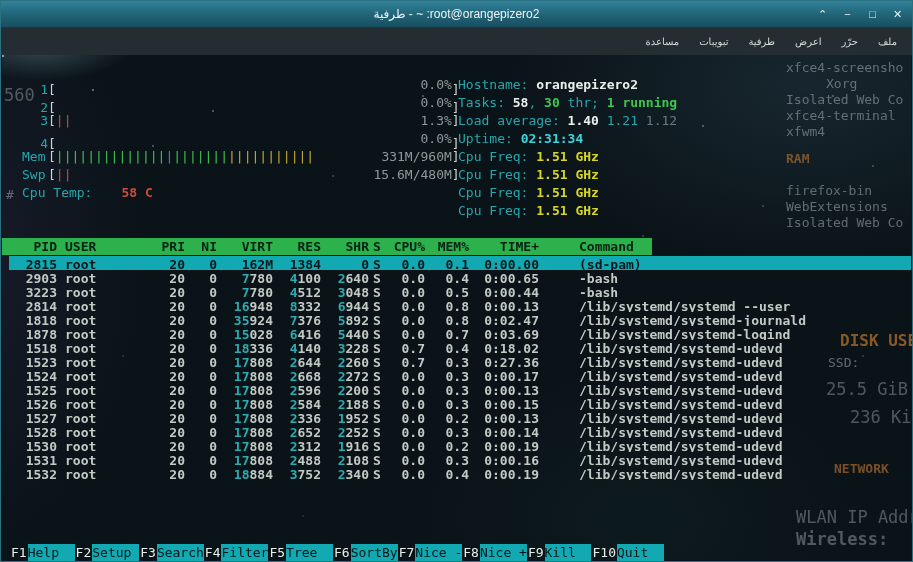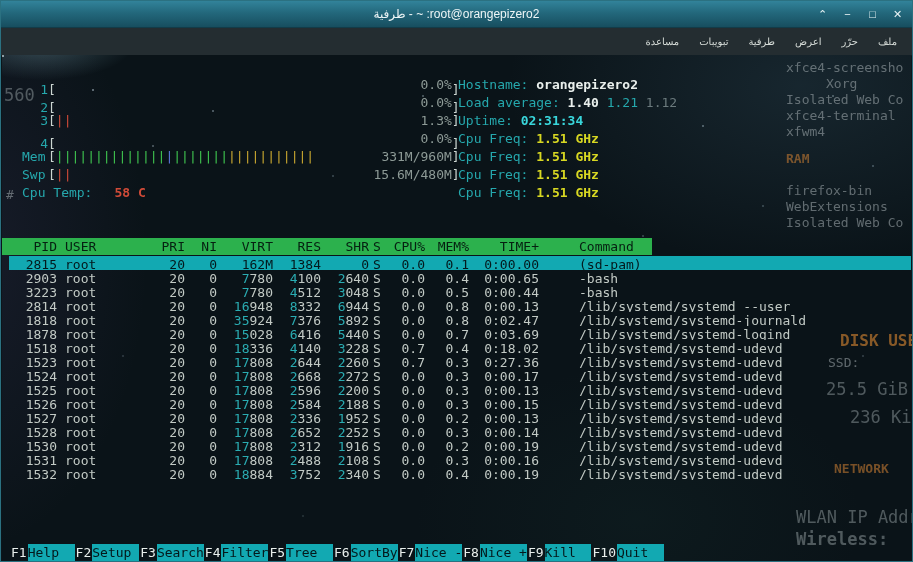--- a/index.html
+++ b/index.html
@@ -44,34 +44,34 @@
   
   .htop{position:absolute;inset:0;z-index:2;}
   .meters{position:absolute;left:20px;top:21px;}
   .mline{display:flex;height:18px;line-height:18px;white-space:pre;align-items:baseline;}
   .mlab{color:#25a8ad;width:26px;display:inline-block;}
   .mnum{color:#25a8ad;width:26px;display:inline-block;text-align:right;}
   .mbr{color:#ccd6d2;}
   .mbar{display:inline-flex;justify-content:space-between;width:396px;}
   .mval{color:#8d9a96;}
   .tk-g{color:#3fc44f;}.tk-b{color:#5a74d8;}.tk-o{color:#c9a830;}.tk-r{color:#d14a38;}
-  .tempv{color:#d14b38;font-weight:bold;margin-left:22px;text-align:right;}
+  .tempv{color:#d14b38;font-weight:bold;margin-left:29px;text-align:right;}
   .info{position:absolute;left:456px;top:21px;}
   .iline{height:18px;line-height:18px;white-space:pre;}
   .ilab{color:#25a8ad;}
   .v-white{color:#e9efec;font-weight:bold;}
   .v-green{color:#40c551;font-weight:bold;}
   .v-cyan{color:#25a8ad;}
   .v-bcyan{color:#39d6db;font-weight:bold;}
   .v-yellow{color:#d8d822;font-weight:bold;}
   .v-dim{color:#6b7a7d;}
   
   .ptable{position:absolute;left:7px;top:183px;right:0;}
   .grid{display:grid;grid-template-columns:48px 72px 56px 32px 56px 48px 48px 16px 40px 44px 70px 1fr;
-        height:14px;line-height:18px;white-space:pre;}
+        height:14px;line-height:18px;white-space:pre;font-weight:bold;}
   .cr{text-align:right;overflow:hidden;}
   .cl{padding-left:8px;overflow:hidden;}
   .cs{text-align:center;overflow:hidden;}
   .ccmd{padding-left:40px;overflow:hidden;}
   .phead{position:relative;height:18px;}
   .phead .hbg{position:absolute;left:-7px;top:0;width:650px;height:17px;background:#2cb14d;}
   .phead .grid{position:relative;color:#062011;}
   .prow{color:#c2cac5;}
   .prow .mb{color:#2aacb2;}
   .prow.sel{background:#12a9b2;color:#04181c;}
@@ -130,20 +130,21 @@
           <div class="mline"><span class="mnum">1</span><span class="mbr">[</span><span class="mbar"><span class="ticks"></span><span class="mval">0.0%</span></span><span class="mbr">]</span></div>
           <div class="mline"><span class="mnum">2</span><span class="mbr">[</span><span class="mbar"><span class="ticks"></span><span class="mval">0.0%</span></span><span class="mbr">]</span></div>
           <div class="mline"><span class="mnum">3</span><span class="mbr">[</span><span class="mbar"><span class="ticks"><span class="tk-r">||</span></span><span class="mval">1.3%</span></span><span class="mbr">]</span></div>
           <div class="mline"><span class="mnum">4</span><span class="mbr">[</span><span class="mbar"><span class="ticks"></span><span class="mval">0.0%</span></span><span class="mbr">]</span></div>
           <div class="mline"><span class="mlab">Mem</span><span class="mbr">[</span><span class="mbar"><span class="ticks"><span class="tk-g">||||||||||||||</span><span class="tk-b">|</span><span class="tk-g">|||||||</span><span class="tk-o">|||||||||||</span></span><span class="mval">331M/960M</span></span><span class="mbr">]</span></div>
           <div class="mline"><span class="mlab">Swp</span><span class="mbr">[</span><span class="mbar"><span class="ticks"><span class="tk-r">||</span></span><span class="mval">15.6M/480M</span></span><span class="mbr">]</span></div>
           <div class="mline"><span class="ilab">Cpu Temp:</span><span class="tempv">58 C</span></div>
         </div>
       <div class="info">
           <div class="iline"><span class="ilab">Hostname: </span><span class="v-white">orangepizero2</span></div>
+          <div class="iline"><span class="ilab">Tasks: </span><span class="v-white">58</span><span class="v-cyan">, </span><span class="v-green">30</span><span class="v-cyan"> thr</span><span class="v-cyan">; </span><span class="v-green">1</span><span class="v-green"> running</span></div>
           <div class="iline"><span class="ilab">Load average: </span><span class="v-white">1.40 </span><span class="v-cyan">1.21 </span><span class="v-dim">1.12</span></div>
           <div class="iline"><span class="ilab">Uptime: </span><span class="v-bcyan">02:31:34</span></div>
           <div class="iline"><span class="ilab">Cpu Freq: </span><span class="v-yellow">1.51 GHz</span></div>
           <div class="iline"><span class="ilab">Cpu Freq: </span><span class="v-yellow">1.51 GHz</span></div>
           <div class="iline"><span class="ilab">Cpu Freq: </span><span class="v-yellow">1.51 GHz</span></div>
           <div class="iline"><span class="ilab">Cpu Freq: </span><span class="v-yellow">1.51 GHz</span></div>
         </div>
       <div class="ptable">
         <div class="phead">
           <div class="hbg"></div>

